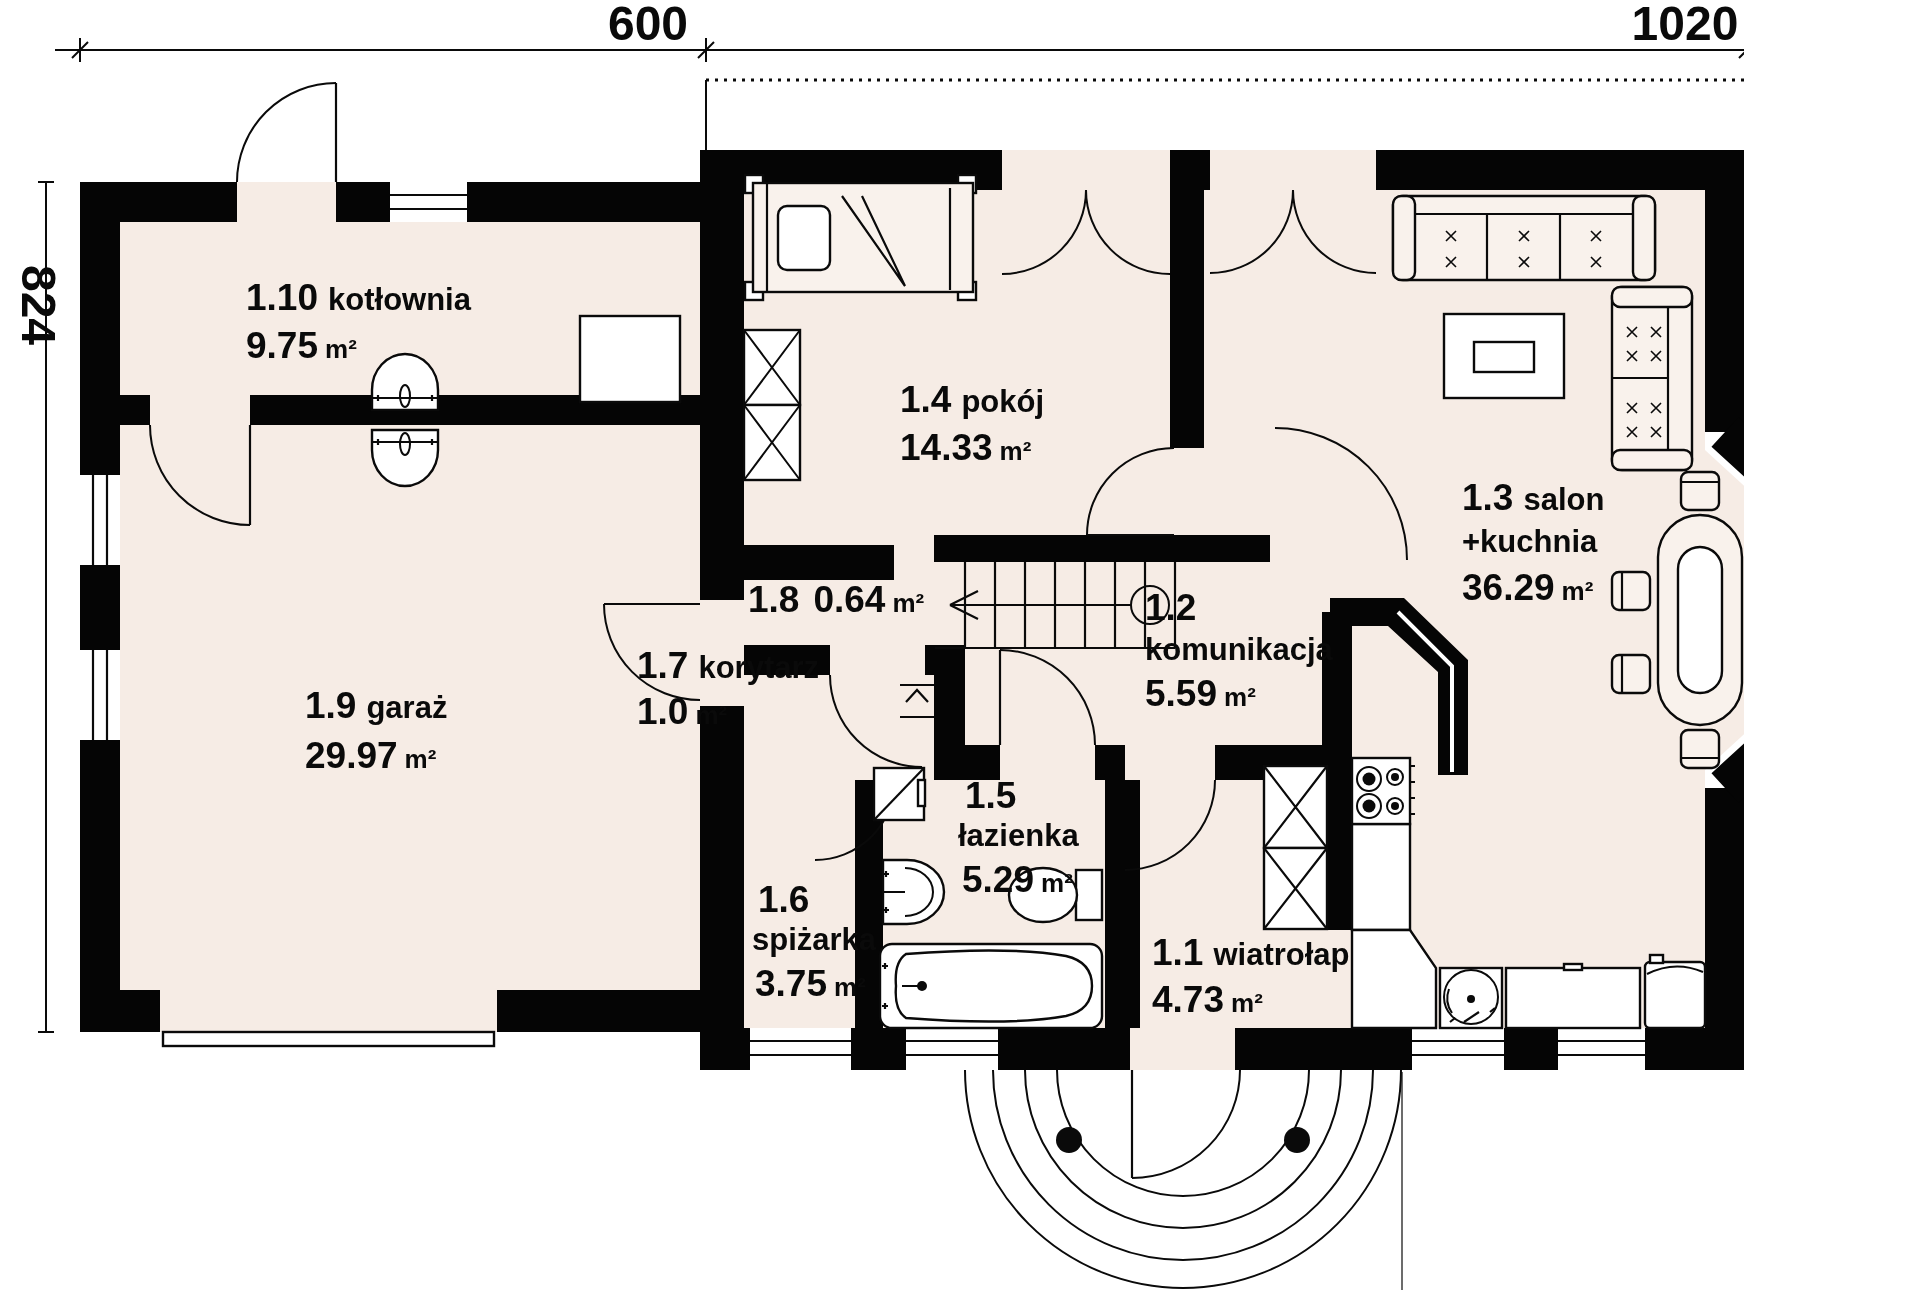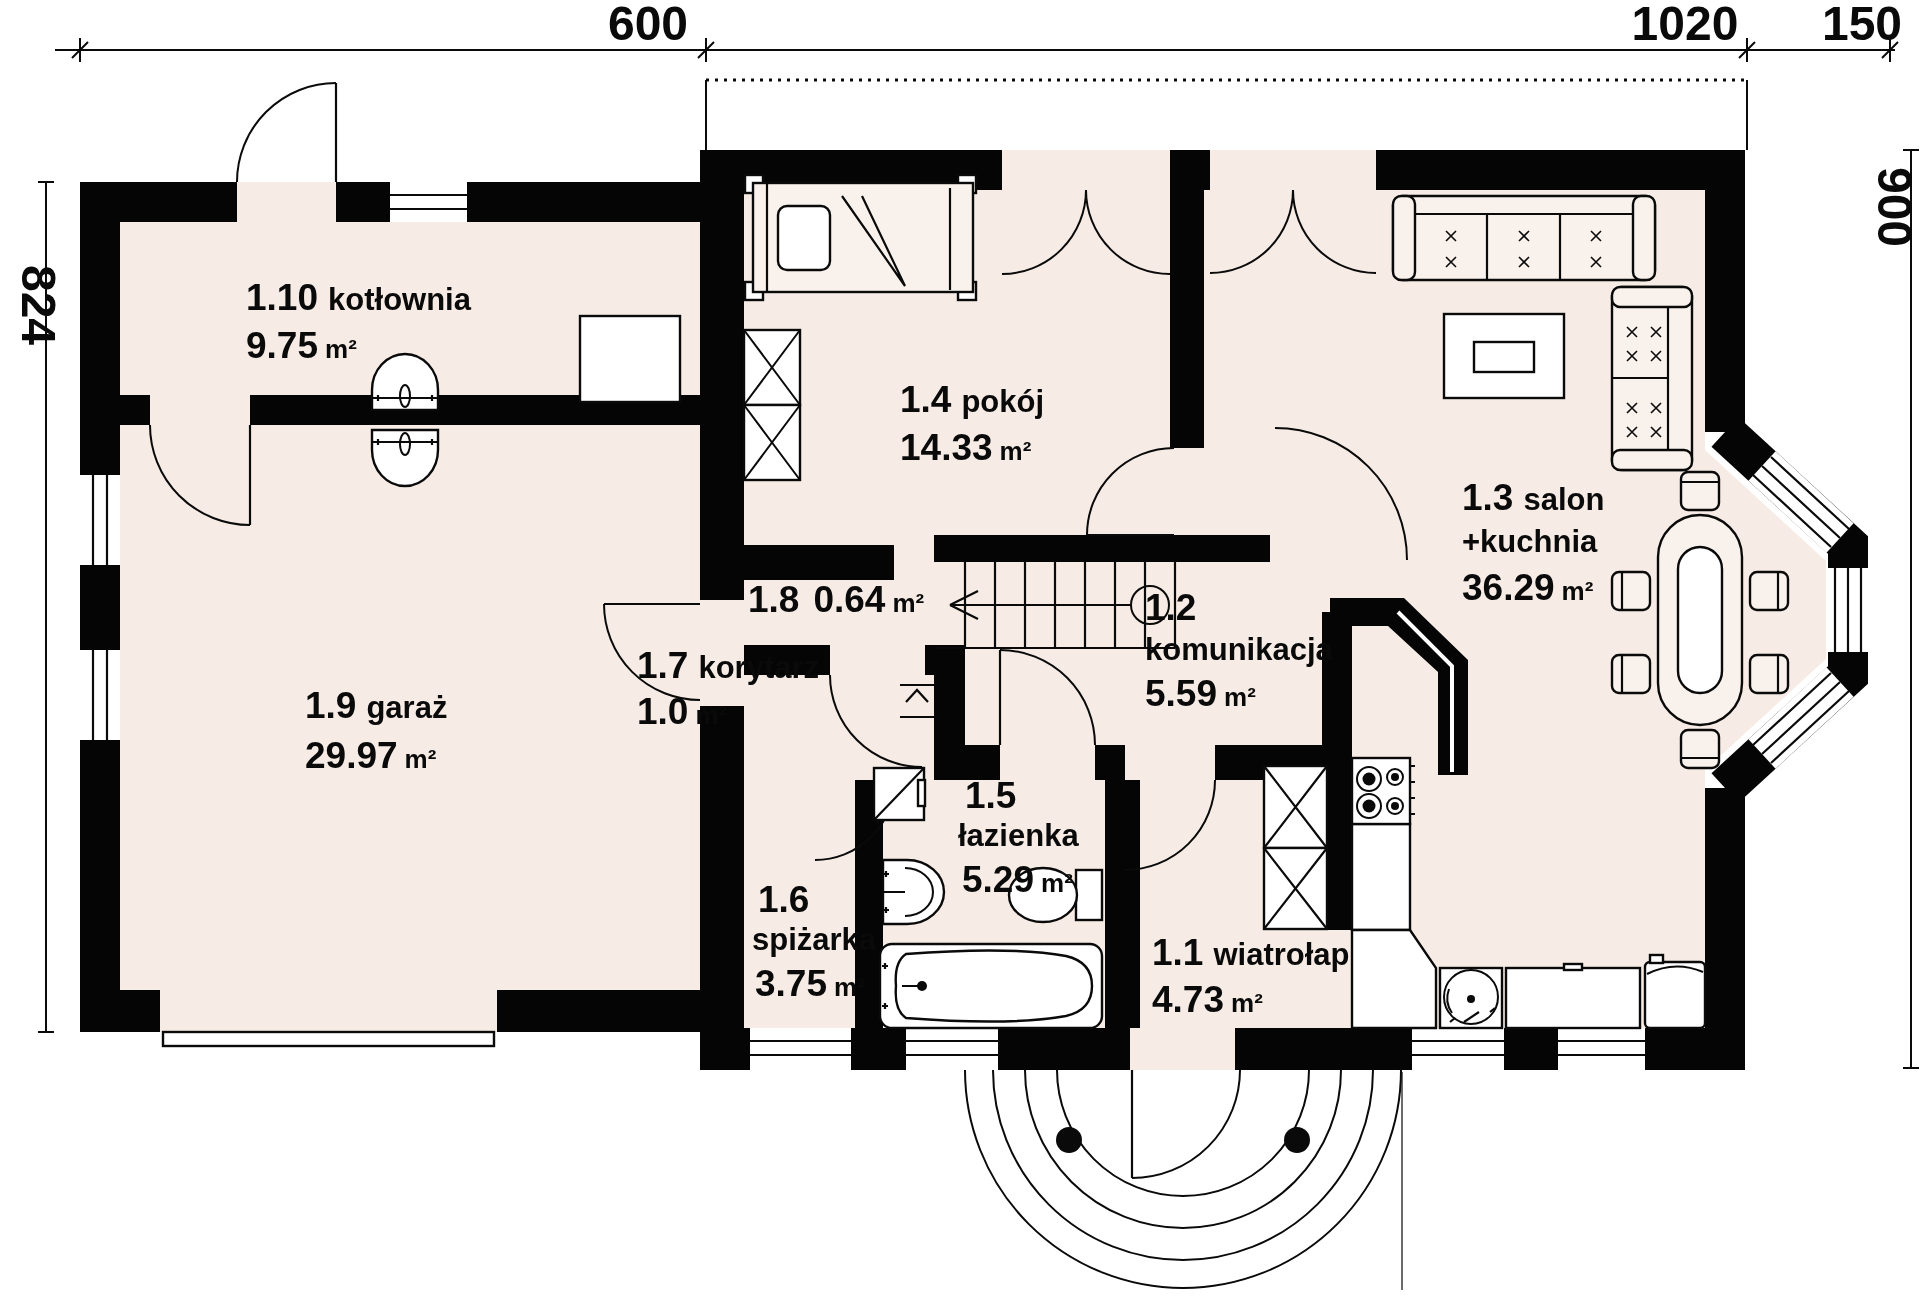--- a/index.html
+++ b/index.html
@@ -1,16 +1,16 @@
 <!DOCTYPE html>
 <html><head>
 <meta charset="utf-8">
 <style>
   html,body{margin:0;padding:0;background:#fff;}
-  #stage{position:relative;width:1920px;height:1297px;background:#ffffff;overflow:hidden;
+  #stage{position:relative;width:1744px;height:1297px;background:#ffffff;overflow:hidden;
          font-family:"Liberation Sans","DejaVu Sans",sans-serif;}
   svg{position:absolute;left:0;top:0;}
   svg text{fill:#0a0a0a;font-family:"Liberation Sans","DejaVu Sans",sans-serif;font-weight:700;}
   .num{font-size:37px;}
   .nm{font-size:31px;}
   .unit{font-size:26px;}
   .dim{font-size:48px;}
   .wall{fill:#050505;stroke:none;}
   .floor{fill:#f6ece5;stroke:none;}
   .win{fill:#ffffff;stroke:none;}

